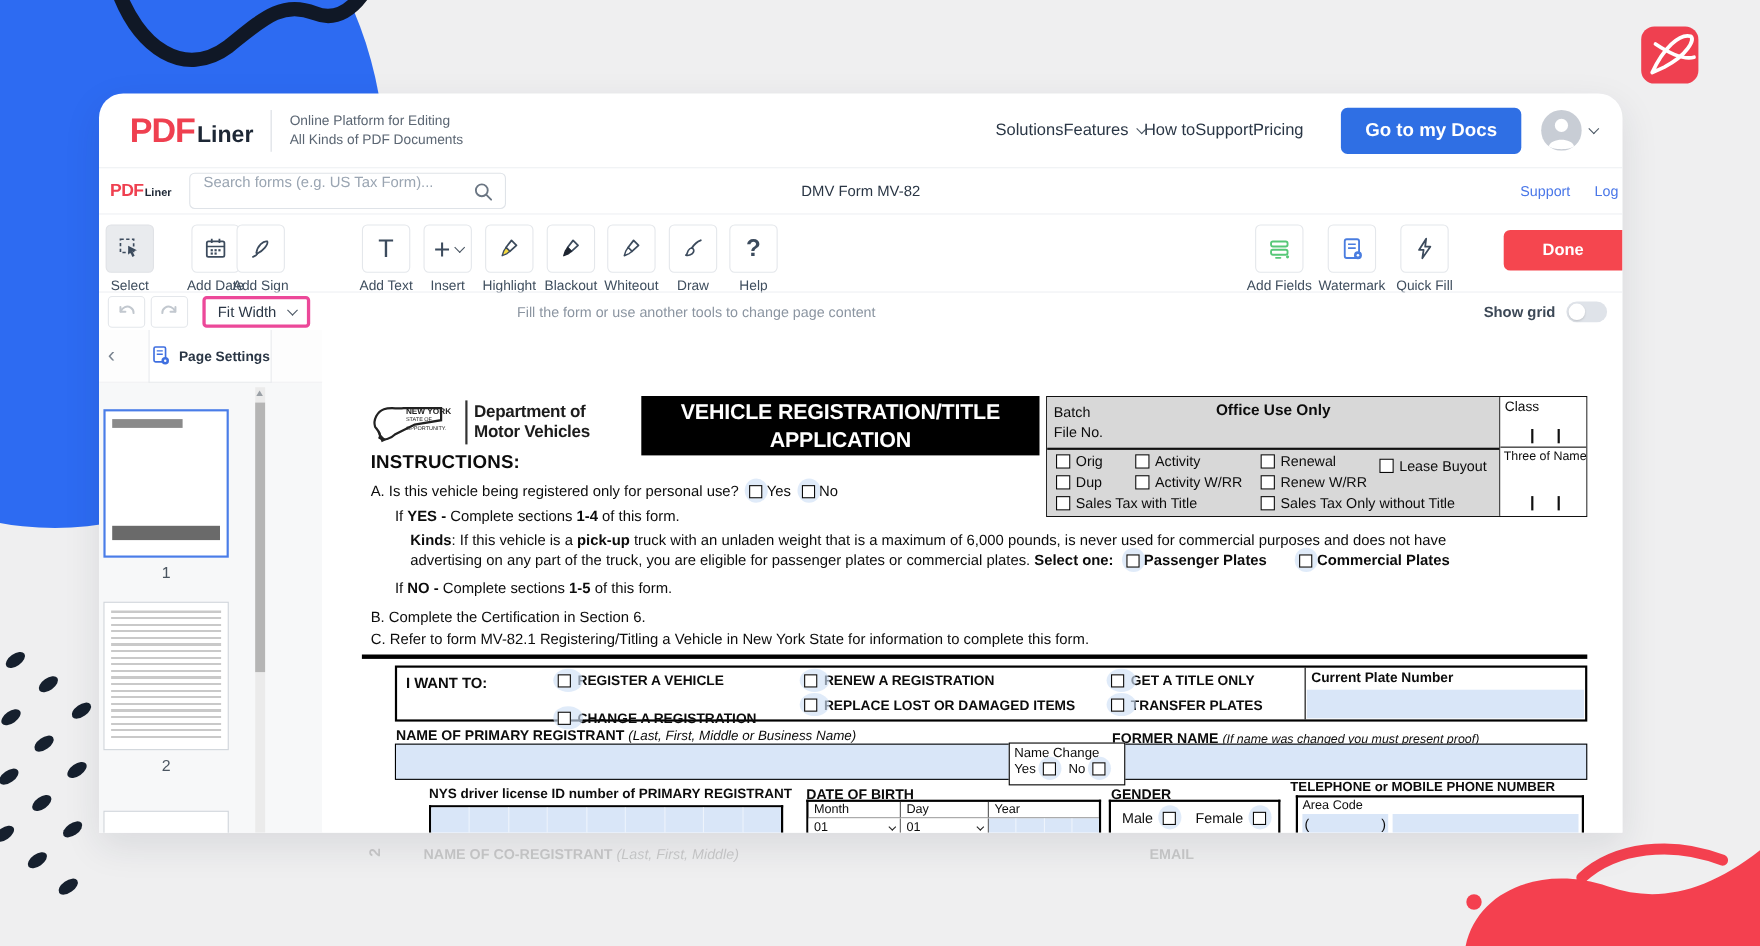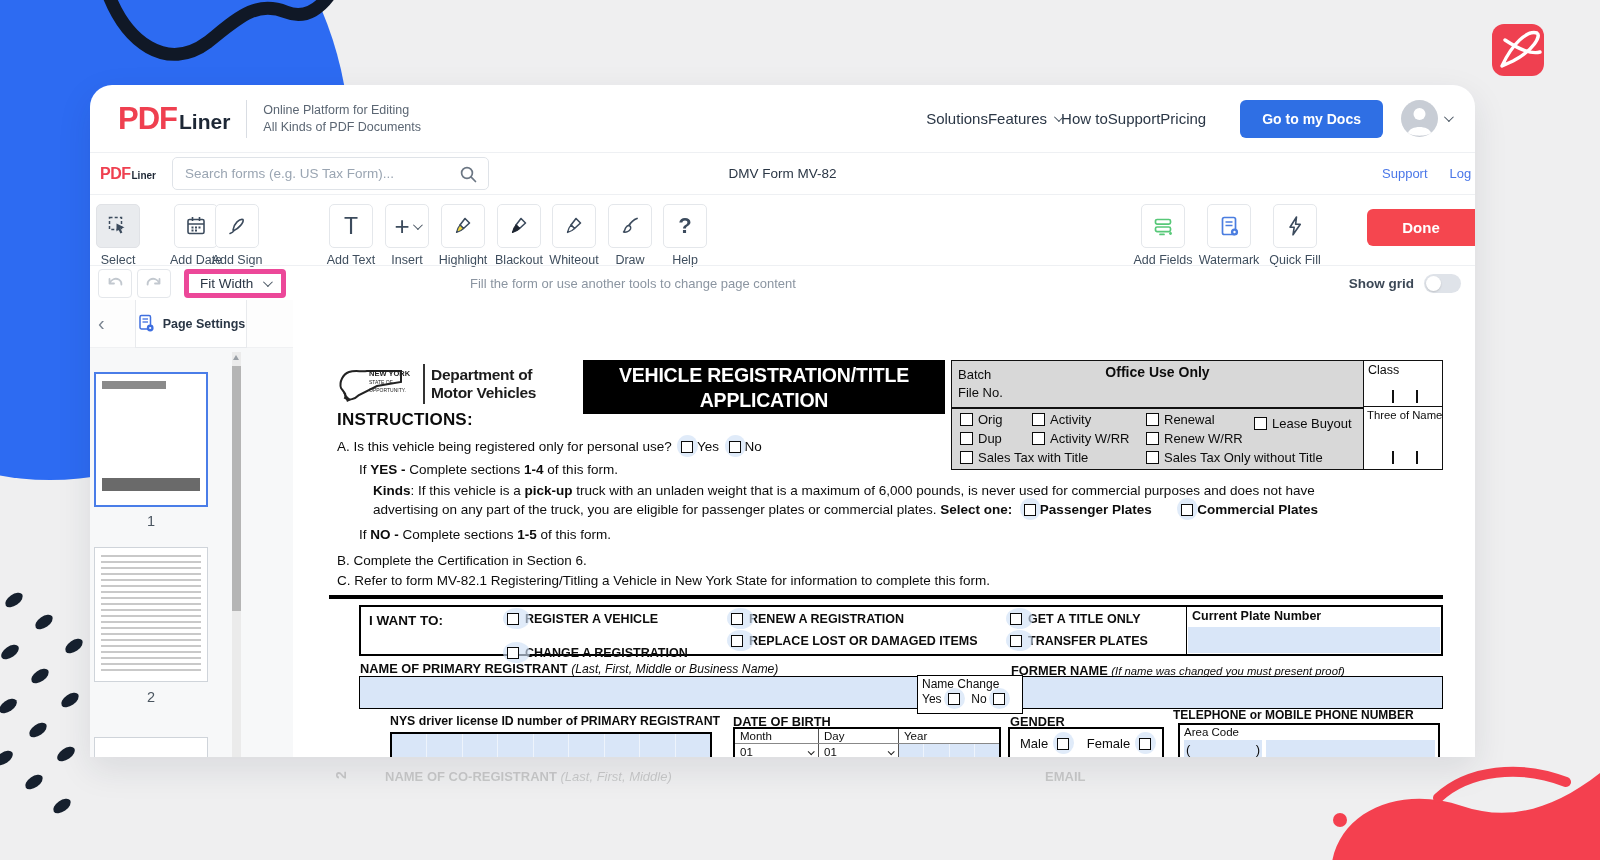--- a/index.html
+++ b/index.html
@@ -22,50 +22,50 @@
   
   .hrow { position:relative; height:67px; display:flex; align-items:center; padding:0 24px 0 28px; }
   .logo-big { display:flex; align-items:baseline; }
   .logo-pdf { color:#ef4050; font-size:31px; font-weight:800; letter-spacing:-1px; }
   .logo-liner { color:#1d2735; font-size:21px; font-weight:700; margin-left:2px; }
   .logo-sep { width:1px; height:38px; background:#d9dde3; margin:0 16px; }
   .tagline { font-size:12.5px; color:#5b6673; line-height:17px; }
   .nav { display:flex; align-items:center; margin-left:auto; }
   .nav-item { font-size:15px; color:#2a3645; cursor:pointer; display:flex; align-items:center; gap:7px; white-space:nowrap; }
   .chev { width:7px; height:7px; border-right:1.8px solid #4a5663; border-bottom:1.8px solid #4a5663; transform:rotate(45deg) translateY(-2px); display:inline-block; }
-  .cta { margin-left:34px; background:#2f6fe4; color:#fff; font-size:14px; font-weight:700; border:none; border-radius:6px; padding:11px 22px; cursor:pointer; white-space:nowrap; }
+  .cta { margin-left:34px; background:#2f6fe4; color:#fff; font-size:17px; font-weight:700; border:none; border-radius:6px; padding:11px 22px; cursor:pointer; white-space:nowrap; }
   .avatar-wrap { display:flex; align-items:center; gap:6px; margin-left:18px; }
 
   
   .srow { position:relative; height:43px; border-top:1px solid #eef0f3; border-bottom:1px solid #eef0f3; display:flex; align-items:center; padding:0 18px 0 10px; }
   .logo-small { display:flex; align-items:baseline; min-width:62px; }
   .logo-small .p { color:#ef4050; font-size:16px; font-weight:800; letter-spacing:-.5px; }
   .logo-small .l { color:#1d2735; font-size:10px; font-weight:700; margin-left:1px; }
-  .search { position:relative; margin-left:10px; width:317px; height:33px; border:1px solid #dfe3e8; border-radius:5px; display:flex; align-items:center; padding:0 34px 0 12px; background:#fff; }
+  .search { position:relative; margin-left:10px; width:288px; height:33px; border:1px solid #dfe3e8; border-radius:5px; display:flex; align-items:flex-start; padding:0 34px 0 12px; background:#fff; }
   .search input { border:none; outline:none; width:100%; font-size:13.5px; color:#3a4550; font-family:"Liberation Sans", sans-serif; background:transparent; }
   .search input::placeholder { color:#9aa5b2; }
   .search svg { position:absolute; right:10px; top:7px; }
   .doc-title { position:absolute; left:50%; transform:translateX(-50%); font-size:13.5px; font-weight:400; color:#2a3645; }
   .sub-links { position:absolute; right:-10px; display:flex; gap:22px; font-size:13px; color:#4a77e8; white-space:nowrap; }
   .sub-links span { cursor:pointer; }
 
   
   .trow { position:relative; height:70px; }
   .tool { position:absolute; top:9px; width:56px; text-align:center; cursor:pointer; }
   .tool.wide { width:66px; }
   .tbtn { width:44px; height:44px; border:1px solid #e4e7eb; border-radius:5px; background:#fff; display:flex; align-items:center; justify-content:center; margin:0 auto; }
   .tbtn.active { background:#e9ebee; border-color:#e0e2e6; }
   .tlabel { font-size:12.5px; color:#3f4e5e; margin-top:5px; white-space:nowrap; }
   .glyph { font-size:21px; color:#3c4b5d; font-weight:500; line-height:1; }
   .done-btn { position:absolute; right:0px; top:14px; width:108px; height:37px; background:#f5464f; color:#fff; font-size:15px; font-weight:700; border:none; border-radius:6px 0 0 6px; cursor:pointer; }
 
   
   .crow { position:relative; height:35px; border-top:1px solid #eef0f3; display:flex; align-items:center; padding:0 14px 0 8px; }
   .icon-btn { width:34px; height:29px; border:1px solid #e4e7eb; border-radius:4px; background:#fff; display:flex; align-items:center; justify-content:center; margin-right:5px; cursor:pointer; }
-  .zoom-box { height:29px; border:5px solid #ec4899; border-radius:4px; display:flex; align-items:center; gap:10px; padding:0 11px; margin-left:8px; font-size:13.5px; color:#2a3645; cursor:pointer; }
+  .zoom-box { height:29px; border:3px solid #ec4899; border-radius:4px; display:flex; align-items:center; gap:10px; padding:0 11px; margin-left:8px; font-size:13.5px; color:#2a3645; cursor:pointer; }
   .hint { position:absolute; left:380px; font-size:13px; color:#8b95a1; }
   .grid-wrap { margin-left:auto; display:flex; align-items:center; gap:10px; }
   .grid-label { font-size:13.5px; font-weight:700; color:#3c4856; }
   .toggle { width:37px; height:19px; background:#dfe3e9; border-radius:10px; position:relative; cursor:pointer; }
   .knob { position:absolute; left:2px; top:2px; width:15px; height:15px; border-radius:50%; background:#fff; box-shadow:0 1px 2px rgba(0,0,0,.15); }
 
   
   .brow { display:flex; height:457px; }
   .sidebar { position:relative; width:203px; background:#f7f8f9; flex:none; }
   .collapse { position:absolute; left:8px; top:12px; font-size:20px; color:#7a8490; cursor:pointer; }

